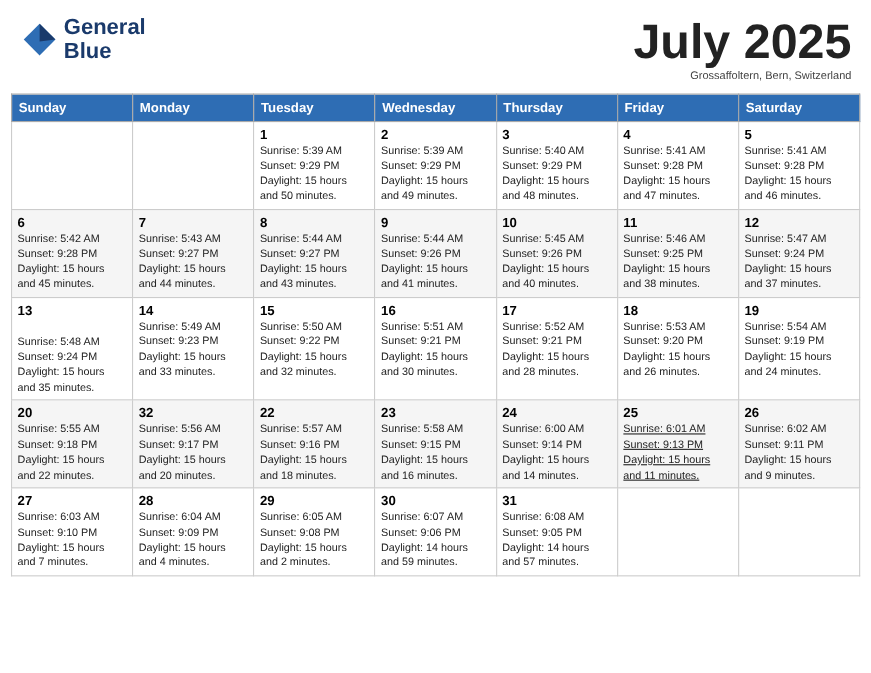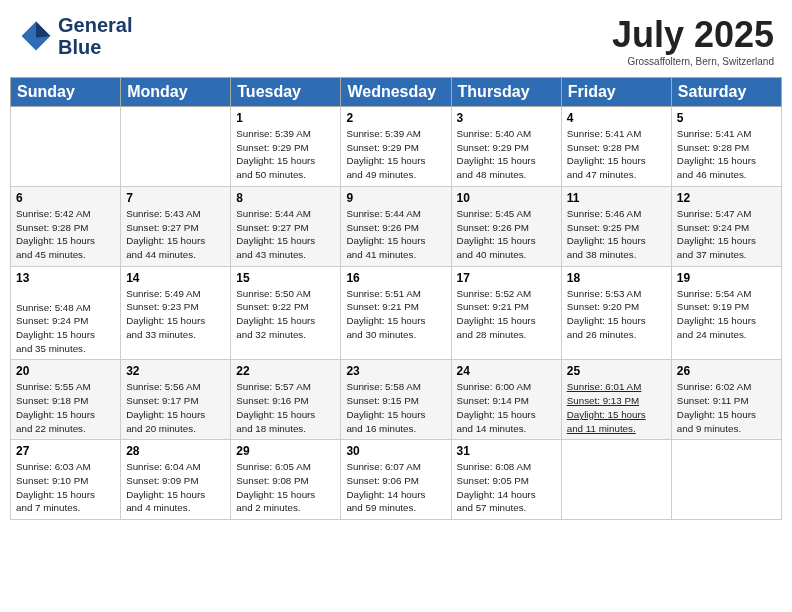--- a/index.html
+++ b/index.html
@@ -29,39 +29,39 @@
       line-height: 1.1;
     }
     .logo-icon {
       width: 36px;
       height: 36px;
     }
     .title-block {
       text-align: right;
     }
     .month-title {
-      font-size: 36px;
+      font-size: 44px;
       font-weight: bold;
       color: #222;
     }
     .location-title {
       font-size: 10px;
       color: #444;
     }
     .calendar-table {
       width: 100%;
       border-collapse: collapse;
       font-size: 10.5px;
     }
     .calendar-table th {
       background-color: #2e6db4;
       color: #fff;
       text-align: left;
       padding: 5px 6px;
-      font-size: 16px;
+      font-size: 12px;
       font-weight: bold;
       border: 1px solid #aaa;
     }
     .calendar-table td {
       vertical-align: top;
       border: 1px solid #ccc;
       padding: 4px 5px;
       width: 108px;
       min-height: 80px;
       background: #fff;

